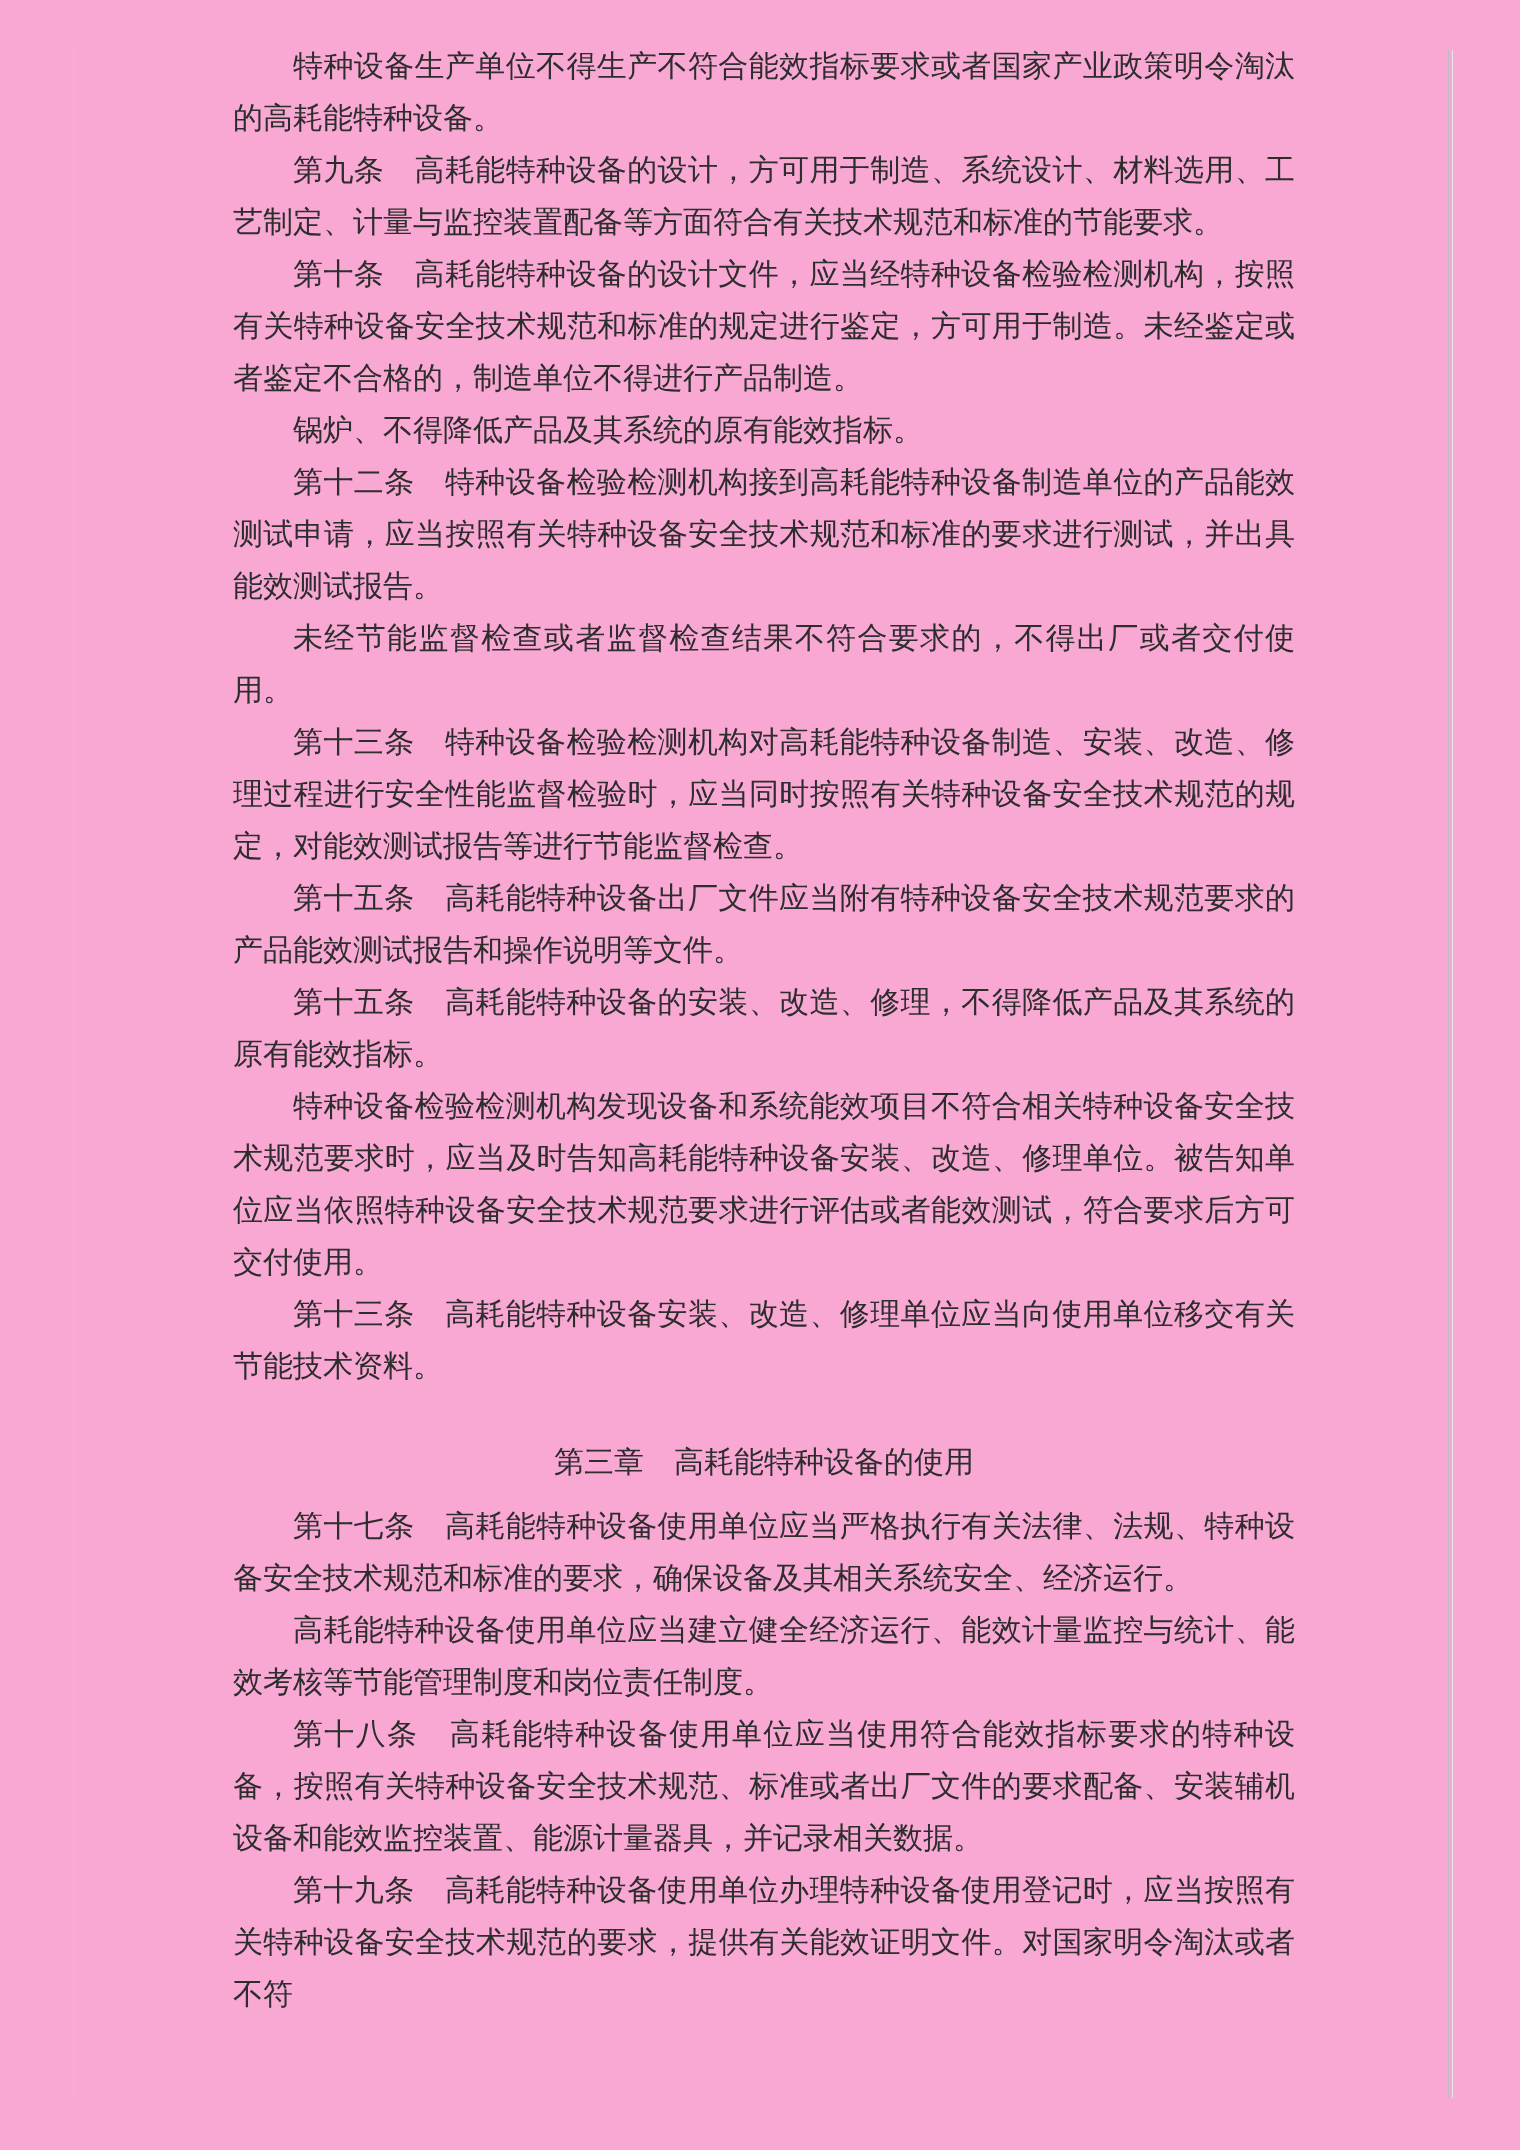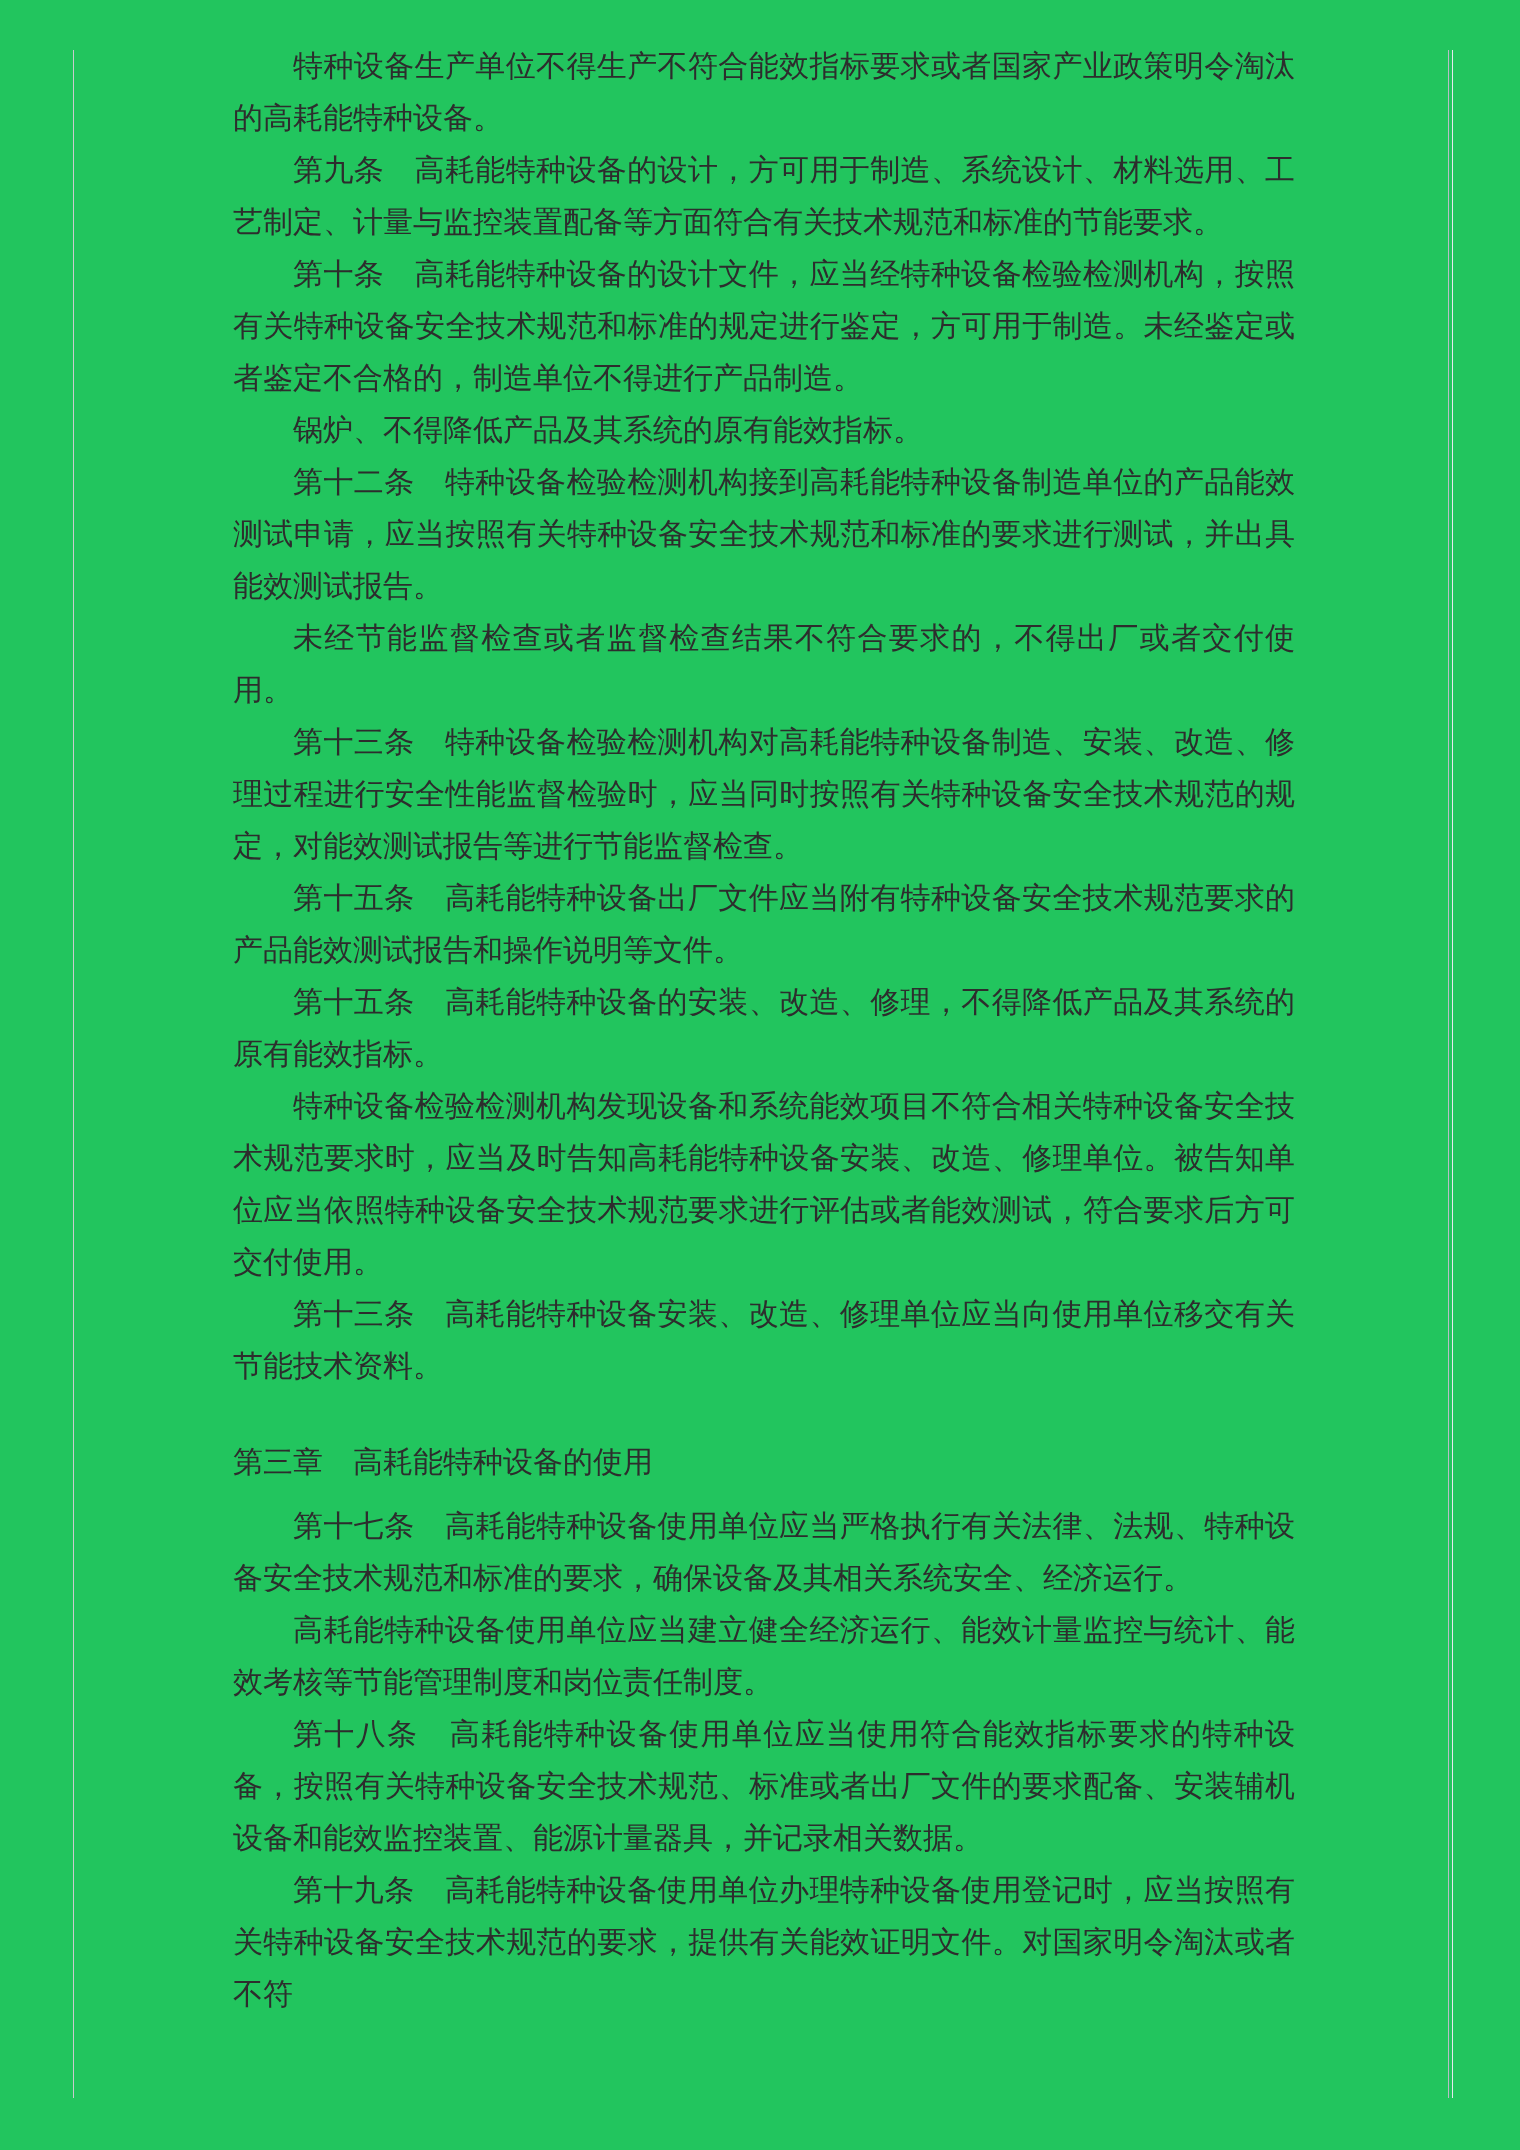--- a/index.html
+++ b/index.html
@@ -10,21 +10,21 @@
   body {
     width: 1520px;
     height: 2150px;
     position: relative;
     overflow: hidden;
     font-family: "Liberation Serif", "DejaVu Serif", serif;
   }
   .page {
     position: absolute;
     inset: 0;
-    background: #22c55e;
+    background: #f9a8d4;
   }
   .edge {
     position: absolute;
     top: 50px;
     width: 1px;
     height: 2048px;
   }
   .edge-left  { left: 73px;  background: #c9cacd; }
   .edge-right { left: 1448px; background: #b9bdc8; }
   .edge-right-faint { left: 1452px; background: #e6e8ee; }
@@ -42,21 +42,21 @@
     text-align: justify;
     text-justify: inter-ideograph;
     text-indent: 2em;
     letter-spacing: 0px;
     font-weight: 400;
   }
   .content h2.chapter {
     margin: 44px 0 12px 0;
     font-size: 30px;
     line-height: 52px;
-    text-align: left;
+    text-align: center;
     text-indent: 0;
     font-weight: 400;
     color: #2d2d2d;
   }
 </style>
 </head>
 <body>
 
 <div class="page">
   <div class="edge edge-left"></div>

